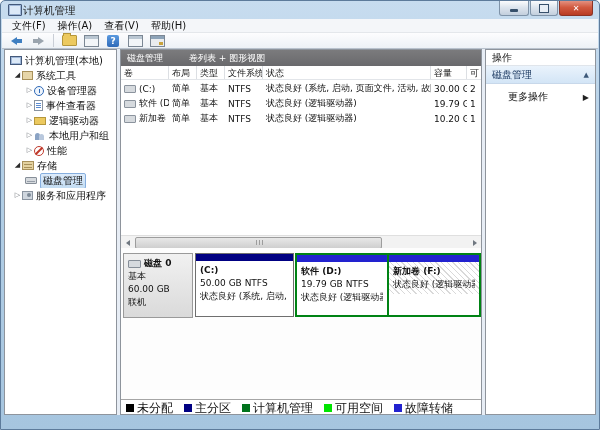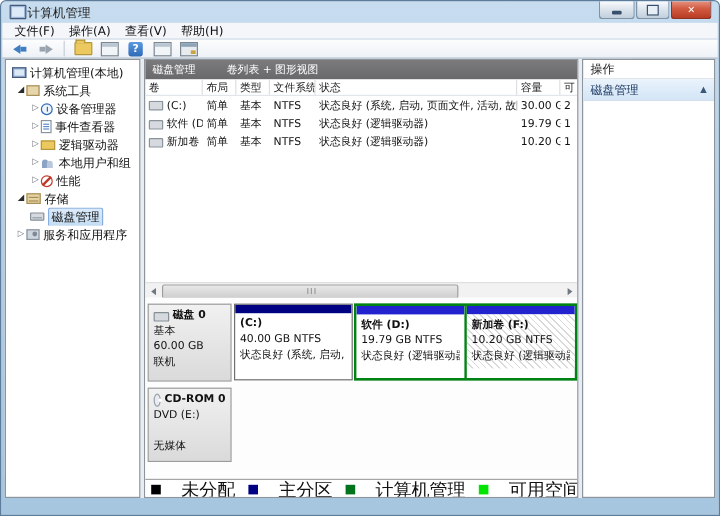--- a/index.html
+++ b/index.html
@@ -109,21 +109,21 @@
   .pbody div{line-height:13px;white-space:nowrap;overflow:hidden;}
   .hatch .pbody{background:repeating-linear-gradient(45deg,#ffffff 0 3px,#d9d9d9 3px 4px);}
   .extbox{position:absolute;height:64px;border:2px solid #008314;background:#008314;box-sizing:border-box;display:flex;gap:2px;}
   .ltile{flex:1;background:#fff;overflow:hidden;}
   .disc-ic{display:inline-block;width:9px;height:9px;border-radius:50%;background:#e8ebef;border:1px solid #9aa2ac;position:relative;}
   .disc-ic:before{content:"";position:absolute;left:3px;top:3px;width:3px;height:3px;border-radius:50%;background:#fff;}
   .drive-ic{display:inline-block;width:11px;height:6px;background:#d6dade;border:1px solid #868e98;border-radius:1px;}
   
   .legend{position:absolute;left:0;top:349px;width:100%;height:17px;border-top:1px solid #a5a5a5;
           background:#fff;display:flex;align-items:center;padding-left:5px;box-sizing:border-box;gap:11px;}
-  .litem{display:flex;align-items:center;gap:17px;font-size:15px;color:#111;white-space:nowrap;}
+  .litem{display:flex;align-items:center;gap:3px;font-size:12px;color:#111;white-space:nowrap;}
   .lsq{width:8px;height:8px;flex:none;}
   
   .actions{left:481px;top:0;width:111px;height:366px;overflow:hidden;}
   .act-title{height:15px;border-bottom:1px solid #e0e5eb;display:flex;align-items:center;padding-left:6px;
              font-size:10px;color:#1c1c1c;}
   .act-sec{height:17px;background:linear-gradient(#eaf3fc,#d3e5f6);border-bottom:1px solid #c8d8ea;
            display:flex;align-items:center;padding:0 6px;font-size:10px;color:#15335c;}
   .act-sec .spacer{flex:1;}
   .act-sec .chev{font-size:7px;color:#3c5878;}
   .act-more{height:16px;display:flex;align-items:center;padding:0 6px 0 22px;font-size:10px;color:#111;margin-top:5px;}
@@ -302,53 +302,43 @@
             </div>
           <div>基本</div>
           <div>60.00 GB</div>
           <div>联机</div>
         </div>
 
         <div class="ptile" style="left:74px;top:5px;width:99px">
           <div class="pband band-primary"></div>
           <div class="pbody">
             <div class="pn">(C:)</div>
-            <div>40.00 GB NTFS</div>
+            <div>50.00 GB NTFS</div>
             <div>状态良好 (系统, 启动, 页面文件, 活动, 故障转储, 主分区)</div>
           </div>
         </div>
 
         <div class="extbox" style="left:174px;top:5px;width:186px">
           <div class="ltile">
             <div class="pband band-logical"></div>
             <div class="pbody">
               <div class="pn">软件 (D:)</div>
               <div>19.79 GB NTFS</div>
               <div>状态良好 (逻辑驱动器)</div>
             </div>
           </div>
           <div class="ltile hatch">
             <div class="pband band-logical"></div>
             <div class="pbody">
               <div class="pn">新加卷 (F:)</div>
-              <div>10.20 GB NTFS</div>
               <div>状态良好 (逻辑驱动器)</div>
             </div>
           </div>
         </div>
 
-        <div class="dlabel" style="top:75px;height:62px">
-          <div class="dn">
-              <span class="disc-ic"></span>
-              <span>CD-ROM 0</span>
-            </div>
-          <div>DVD (E:)</div>
-          <div>&nbsp;</div>
-          <div>无媒体</div>
-        </div>
       </div>
 
       <div class="legend">
         <span class="litem">
             <span class="lsq" style="background:#000000"></span>
             <span>未分配</span>
           </span>
         <span class="litem">
             <span class="lsq" style="background:#000082"></span>
             <span>主分区</span>
@@ -368,16 +358,21 @@
       </div>
     </div>
 
     <div class="pane actions">
       <div class="act-title">操作</div>
       <div class="act-sec">
         <span>磁盘管理</span>
         <span class="spacer"></span>
         <span class="chev">▲</span>
       </div>
+      <div class="act-more">
+        <span>更多操作</span>
+        <span class="spacer"></span>
+        <span class="chev">▶</span>
+      </div>
     </div>
 
   </div>
 </div>
 
 </body></html>

